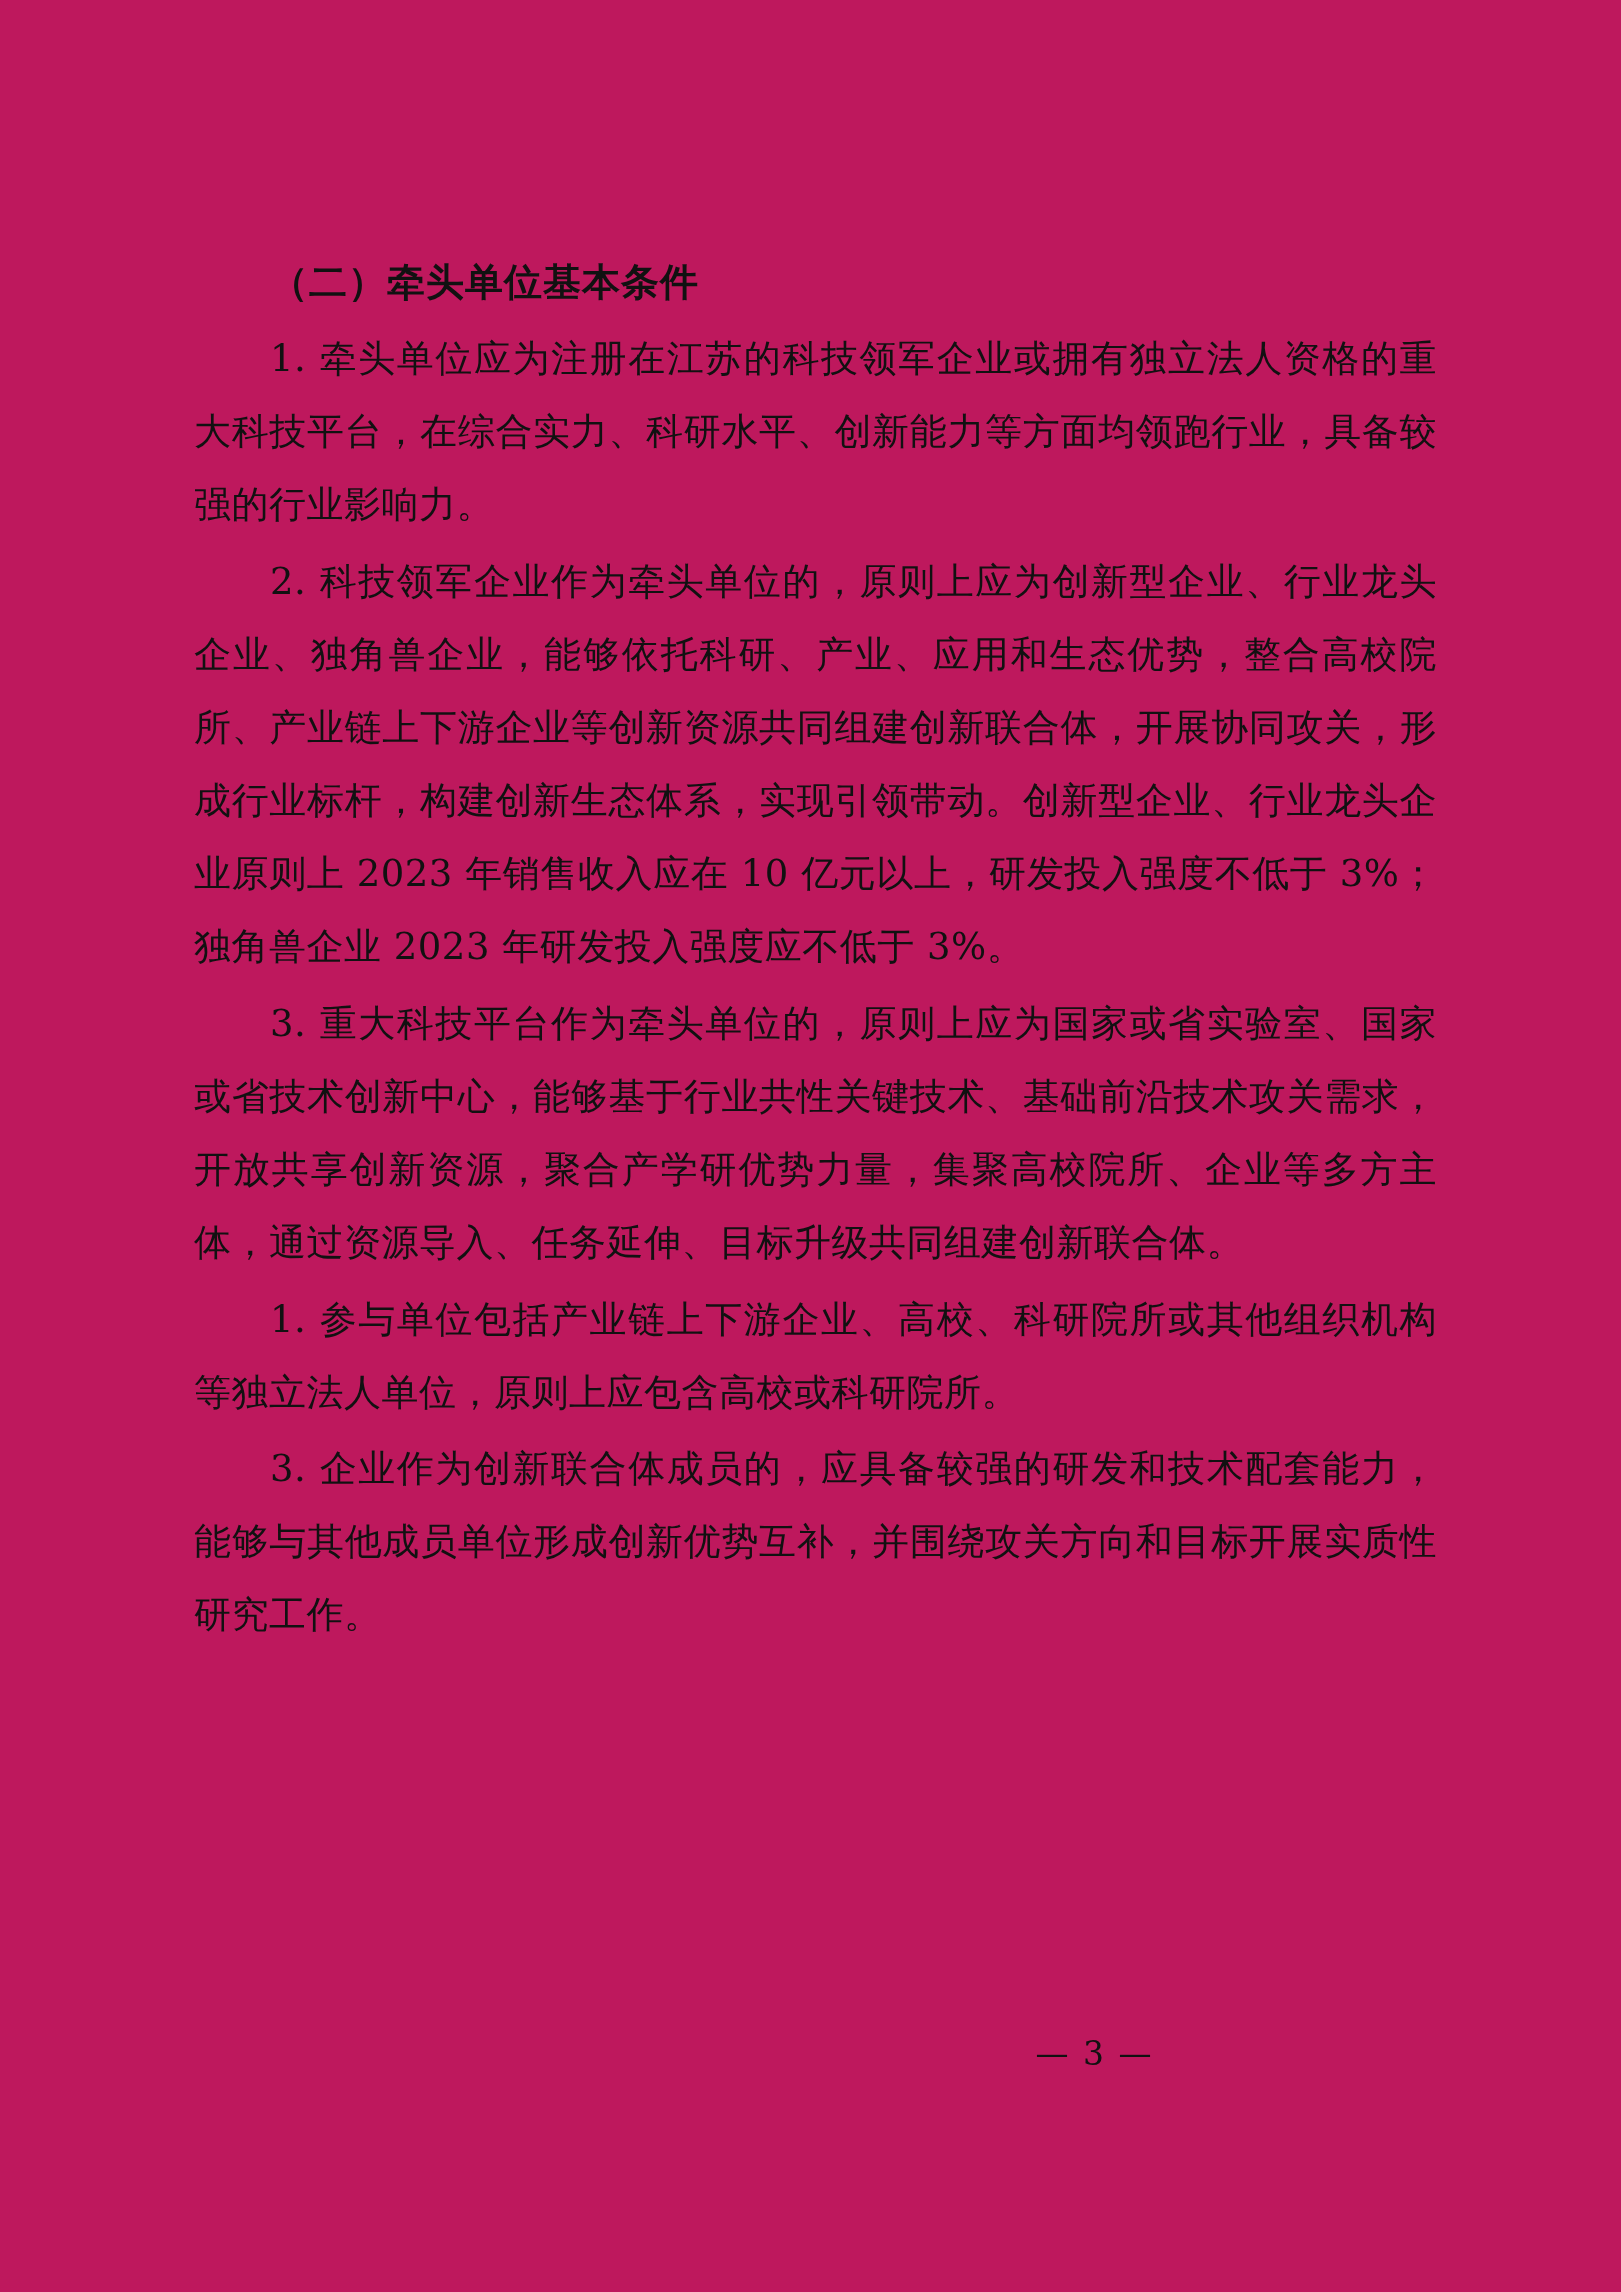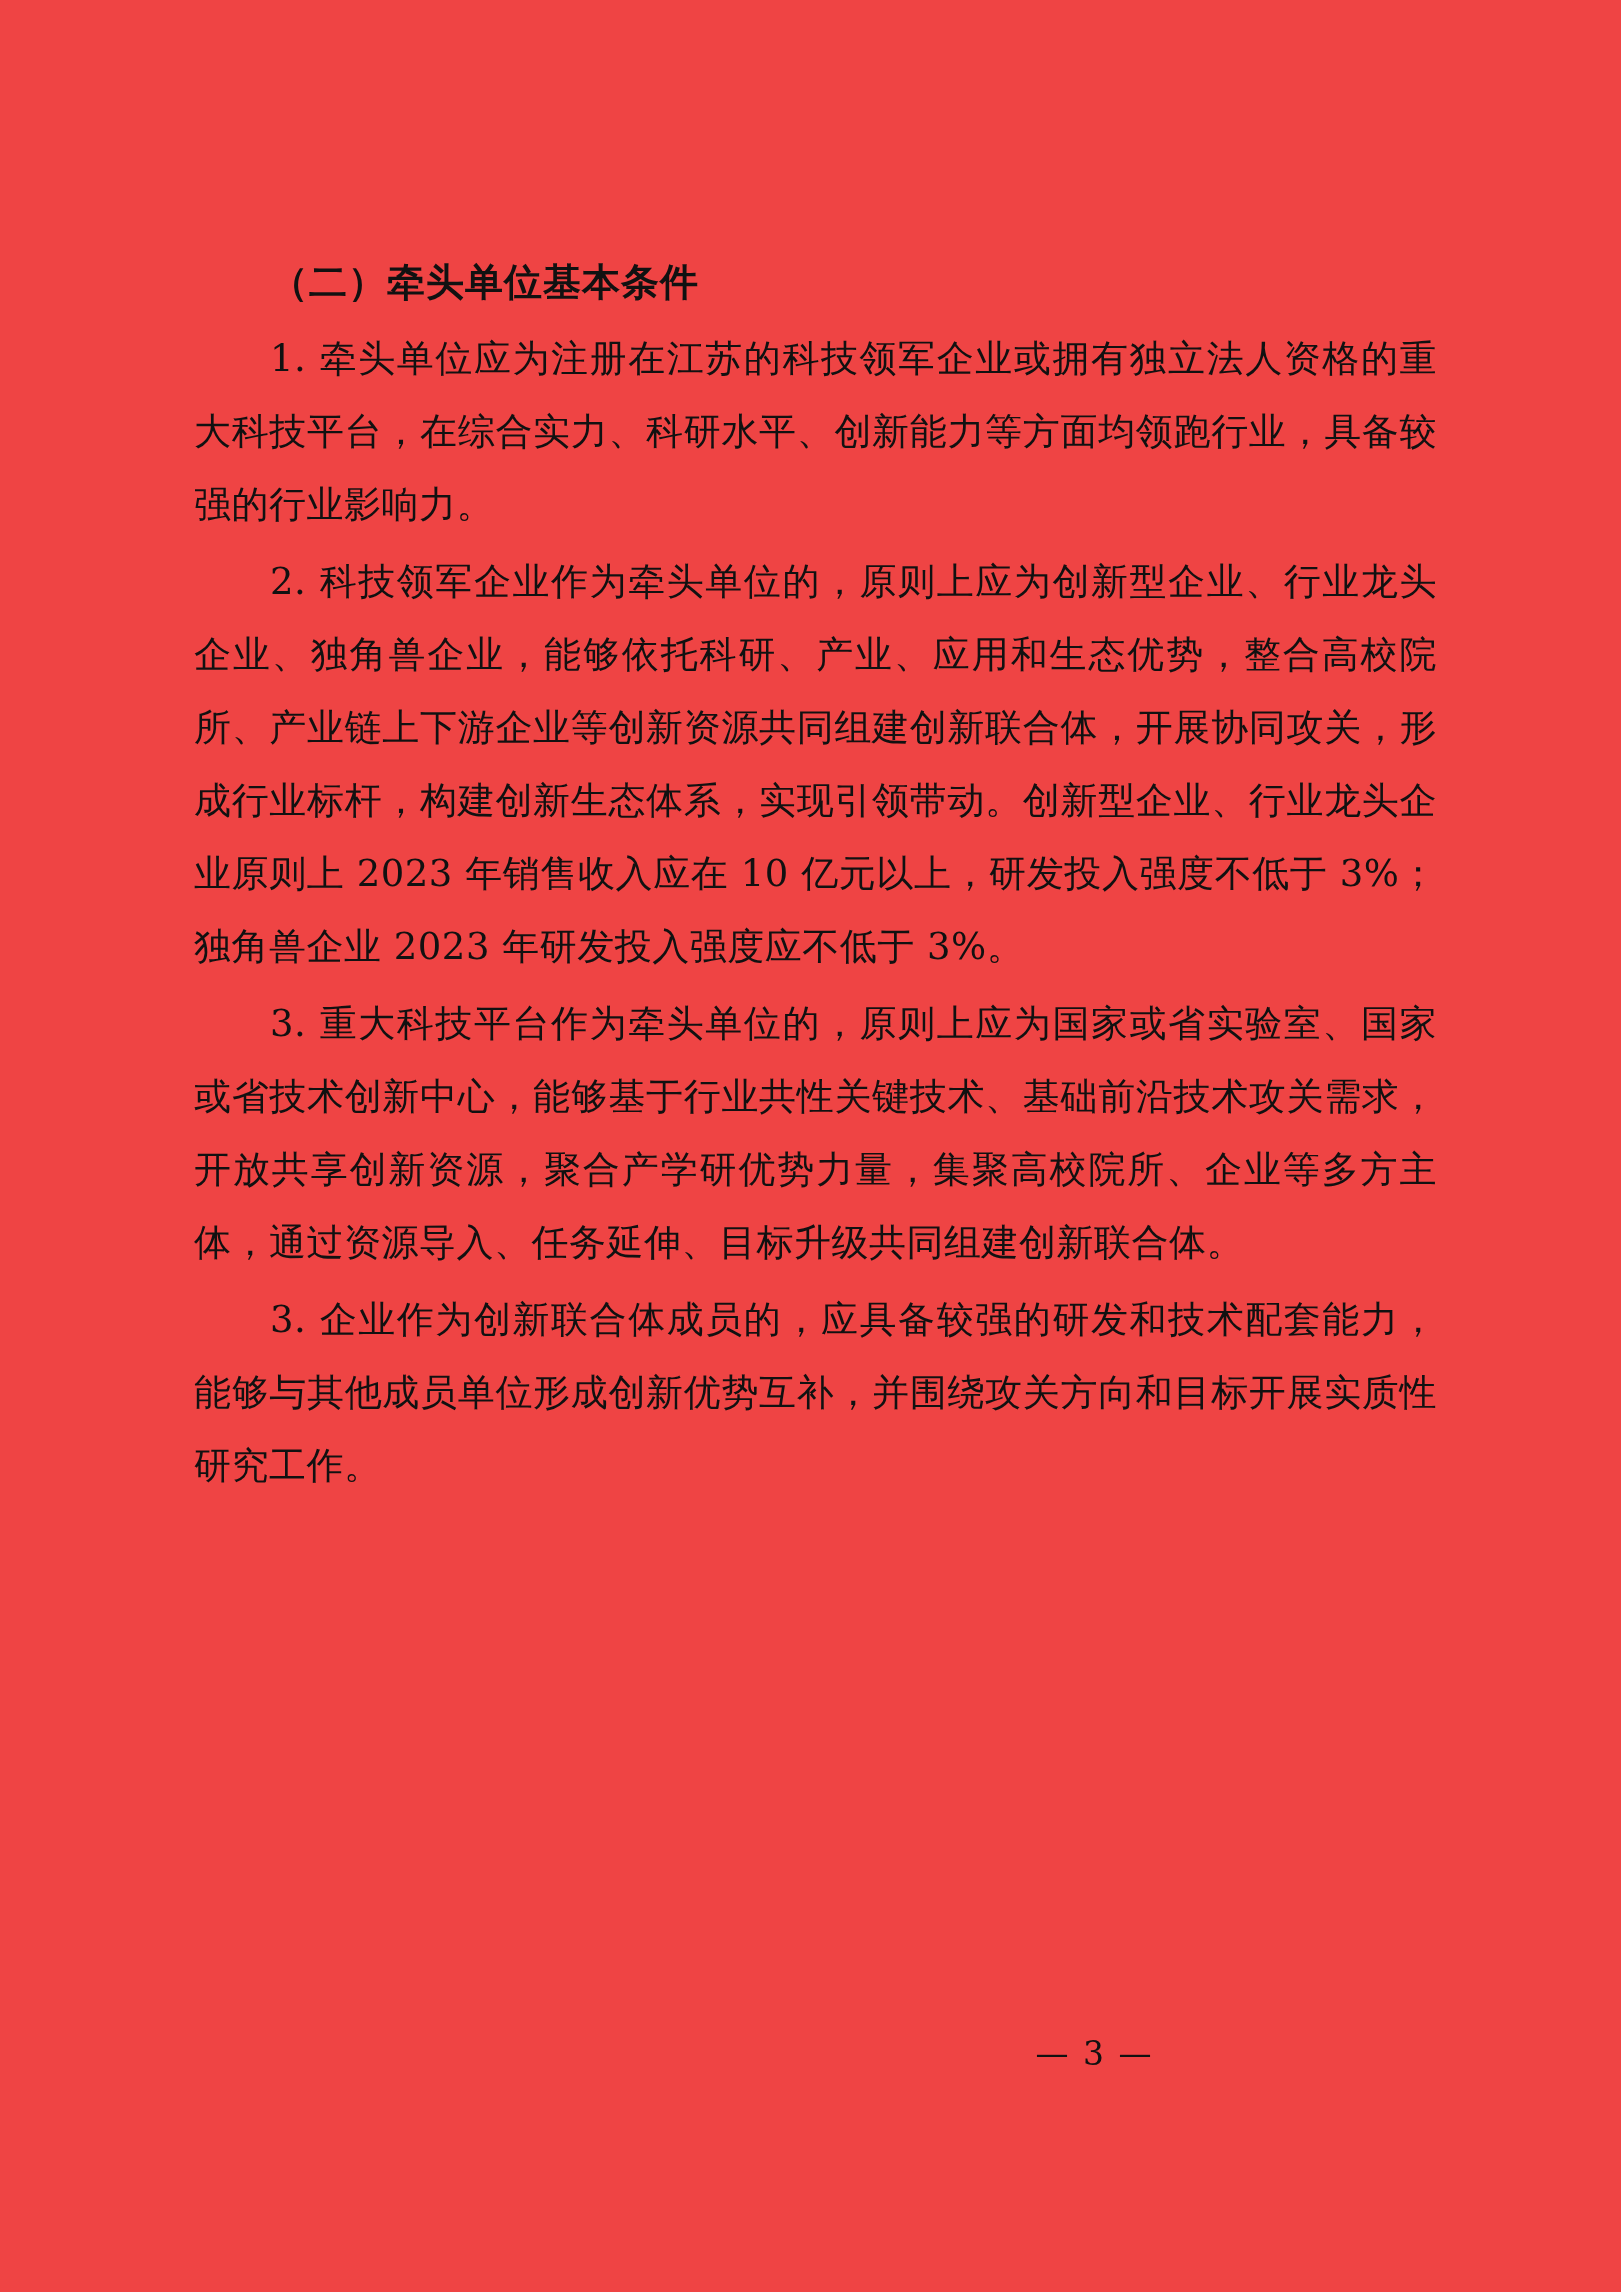--- a/index.html
+++ b/index.html
@@ -4,21 +4,21 @@
 <style>
   html, body {
     margin: 0;
     padding: 0;
     background: #ffffff;
   }
   .page {
     position: relative;
     width: 1621px;
     height: 2293px;
-    background: #ef4444;
+    background: #be185d;
     box-sizing: border-box;
     font-family: "DejaVu Serif", "Liberation Serif", serif;
     color: #111111;
     overflow: hidden;
   }
   .content {
     position: absolute;
     left: 194px;
     top: 245px;
     width: 1243px;
@@ -68,20 +68,21 @@
 
     <p class="heading indent">（二）牵头单位基本条件</p>
 
     <p class="para indent">1. 牵头单位应为注册在江苏的科技领军企业或拥有独立法人资格的重大科技平台，在综合实力、科研水平、创新能力等方面均领跑行业，具备较强的行业影响力。</p>
 
     <p class="para indent">2. 科技领军企业作为牵头单位的，原则上应为创新型企业、行业龙头企业、独角兽企业，能够依托科研、产业、应用和生态优势，整合高校院所、产业链上下游企业等创新资源共同组建创新联合体，开展协同攻关，形成行业标杆，构建创新生态体系，实现引领带动。创新型企业、行业龙头企业原则上 2023 年销售收入应在 10 亿元以上，研发投入强度不低于 3%；独角兽企业 2023 年研发投入强度应不低于 3%。</p>
 
     <p class="para indent">3. 重大科技平台作为牵头单位的，原则上应为国家或省实验室、国家或省技术创新中心，能够基于行业共性关键技术、基础前沿技术攻关需求，开放共享创新资源，聚合产学研优势力量，集聚高校院所、企业等多方主体，通过资源导入、任务延伸、目标升级共同组建创新联合体。</p>
 
 
+    <p class="para indent">1. 参与单位包括产业链上下游企业、高校、科研院所或其他组织机构等独立法人单位，原则上应包含高校或科研院所。</p>
 
     <p class="para indent">3. 企业作为创新联合体成员的，应具备较强的研发和技术配套能力，能够与其他成员单位形成创新优势互补，并围绕攻关方向和目标开展实质性研究工作。</p>
 
   </div>
 
   <div class="pagenum">
     <span class="pagenum-inner">— 3 —</span>
   </div>
 
 </div>

